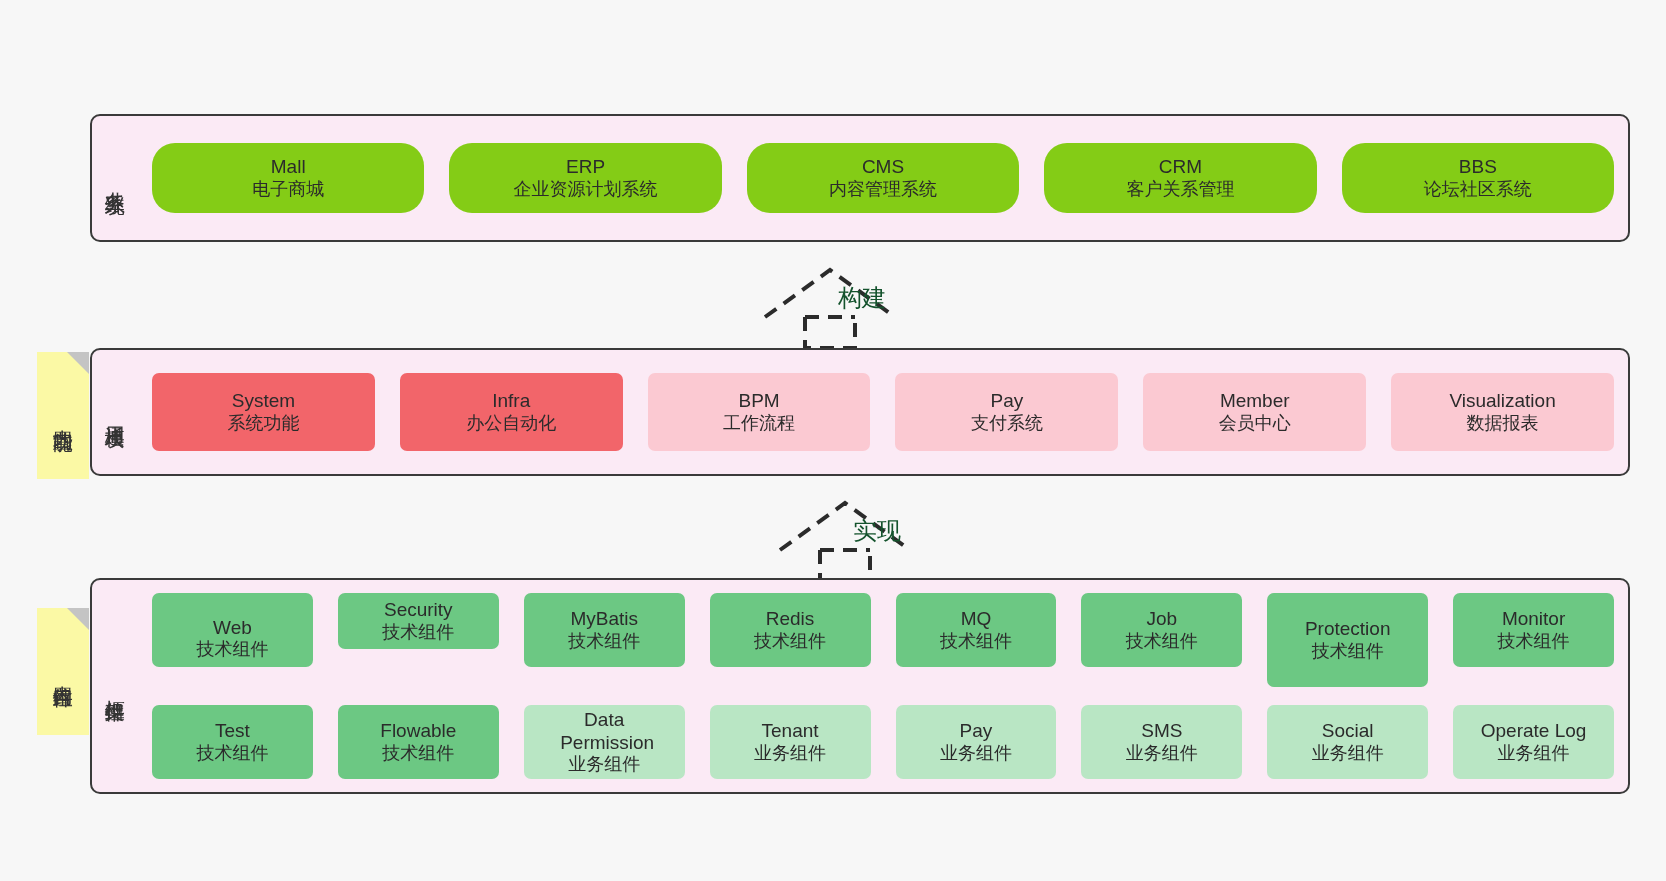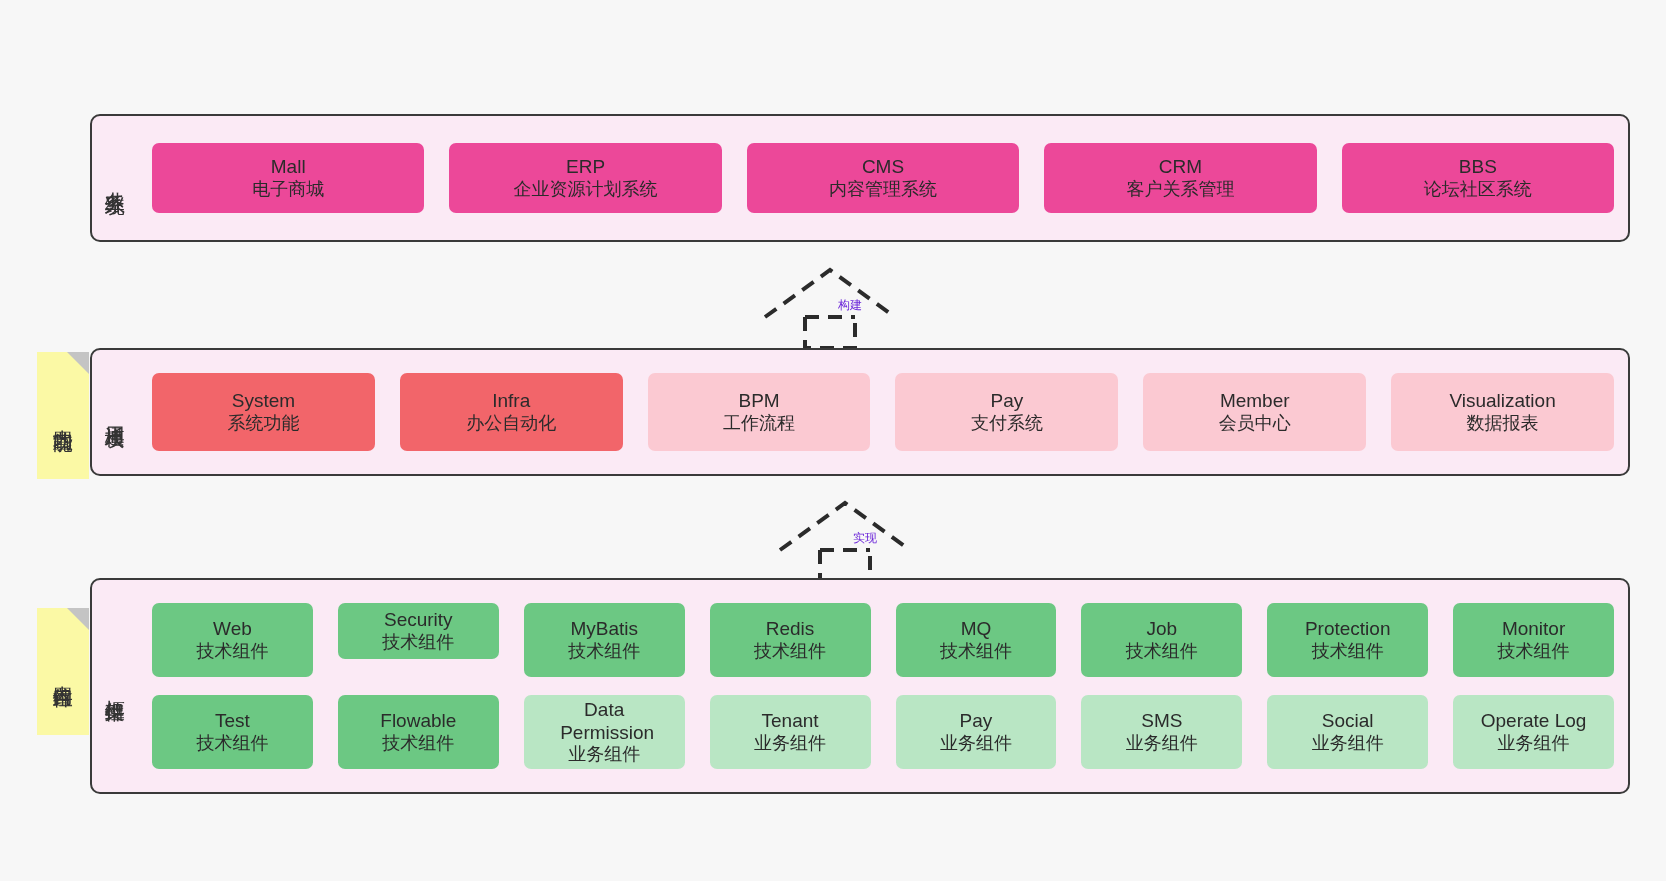--- a/index.html
+++ b/index.html
@@ -77,21 +77,21 @@
   .card .t {
     font-size: 19px;
     color: #2b2b2b;
   }
   .card .s {
     font-size: 18px;
     color: #2b2b2b;
   }
 
   
-  .c-blue      { background: #ec4899; }
+  .c-blue      { background: #84cc16; border-radius: 23px; }
   .c-red       { background: #f2656a; }
   .c-pink      { background: #fbc9d2; }
   .c-green     { background: #6cc883; }
   .c-greenlite { background: #b9e6c4; }
 
   
   .note {
     position: absolute;
     box-sizing: border-box;
     background: #fbf9a5;
@@ -119,22 +119,22 @@
 
   
   .connector {
     position: absolute;
   }
   .connector .lbl {
     position: absolute;
     left: 50%;
     transform: translateX(-50%);
     bottom: 2px;
-    font-size: 12px;
-    color: #6d28d9;
+    font-size: 24px;
+    color: #14532d;
     background: transparent;
     white-space: nowrap;
   }
 </style>
 </head>
 <body>
 
 <div class="canvas">
 
   <div class="layer" style="left:90px; top:114px; width:1540px; height:128px;">
@@ -236,21 +236,21 @@
   <div class="note" style="left:37px; top:608px; width:52px; height:127px;">
     <span>内置组件</span>
   </div>
 
   <div class="layer" style="left:90px; top:578px; width:1540px; height:216px;">
     <div class="layer-label">框架组件</div>
     <div class="layer-body">
 
       <div class="row">
 
-        <div class="card c-green" style="height:74px;">
+        <div class="card c-green" style="height:74px;justify-content:flex-end;">
           <div class="t">Web</div>
           <div class="s">技术组件</div>
         </div>
 
         <div class="card c-green" style="height:56px;">
           <div class="t">Security</div>
           <div class="s">技术组件</div>
         </div>
 
         <div class="card c-green" style="height:74px;">
@@ -266,21 +266,21 @@
         <div class="card c-green" style="height:74px;">
           <div class="t">MQ</div>
           <div class="s">技术组件</div>
         </div>
 
         <div class="card c-green" style="height:74px;">
           <div class="t">Job</div>
           <div class="s">技术组件</div>
         </div>
 
-        <div class="card c-green" style="height:74px;">
+        <div class="card c-green" style="height:94px;">
           <div class="t">Protection</div>
           <div class="s">技术组件</div>
         </div>
 
         <div class="card c-green" style="height:74px;">
           <div class="t">Monitor</div>
           <div class="s">技术组件</div>
         </div>
 
       </div>

